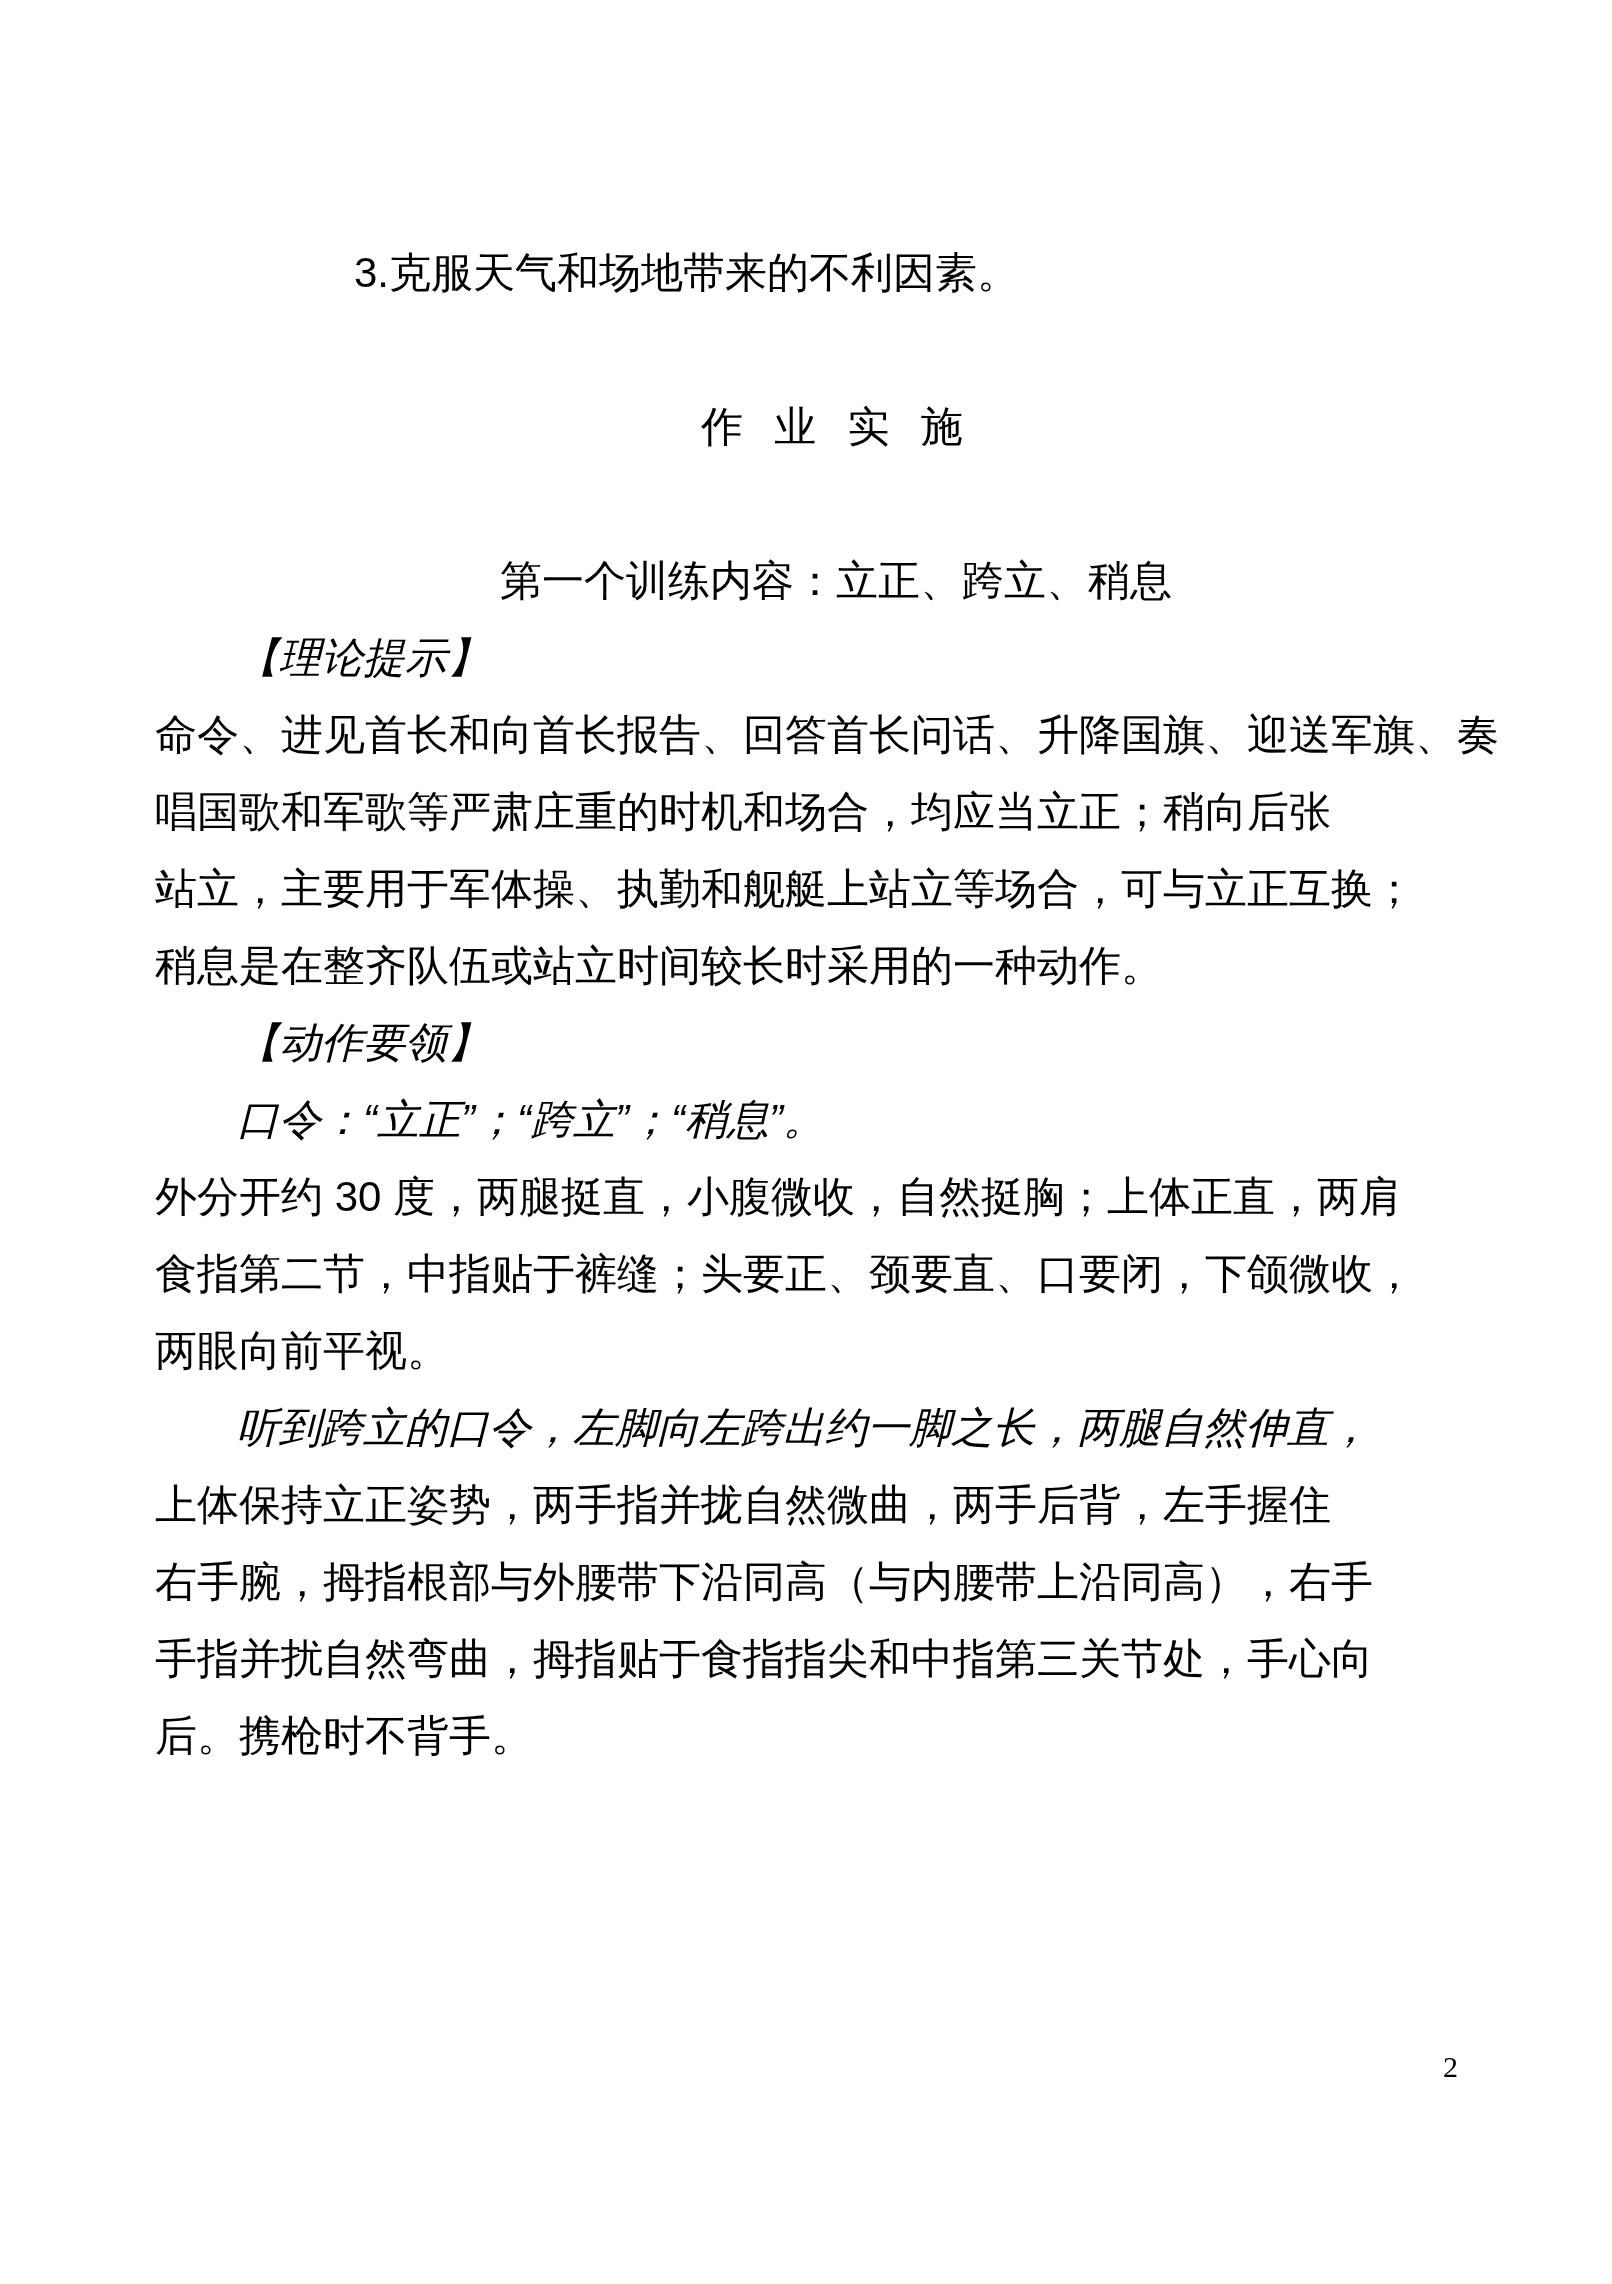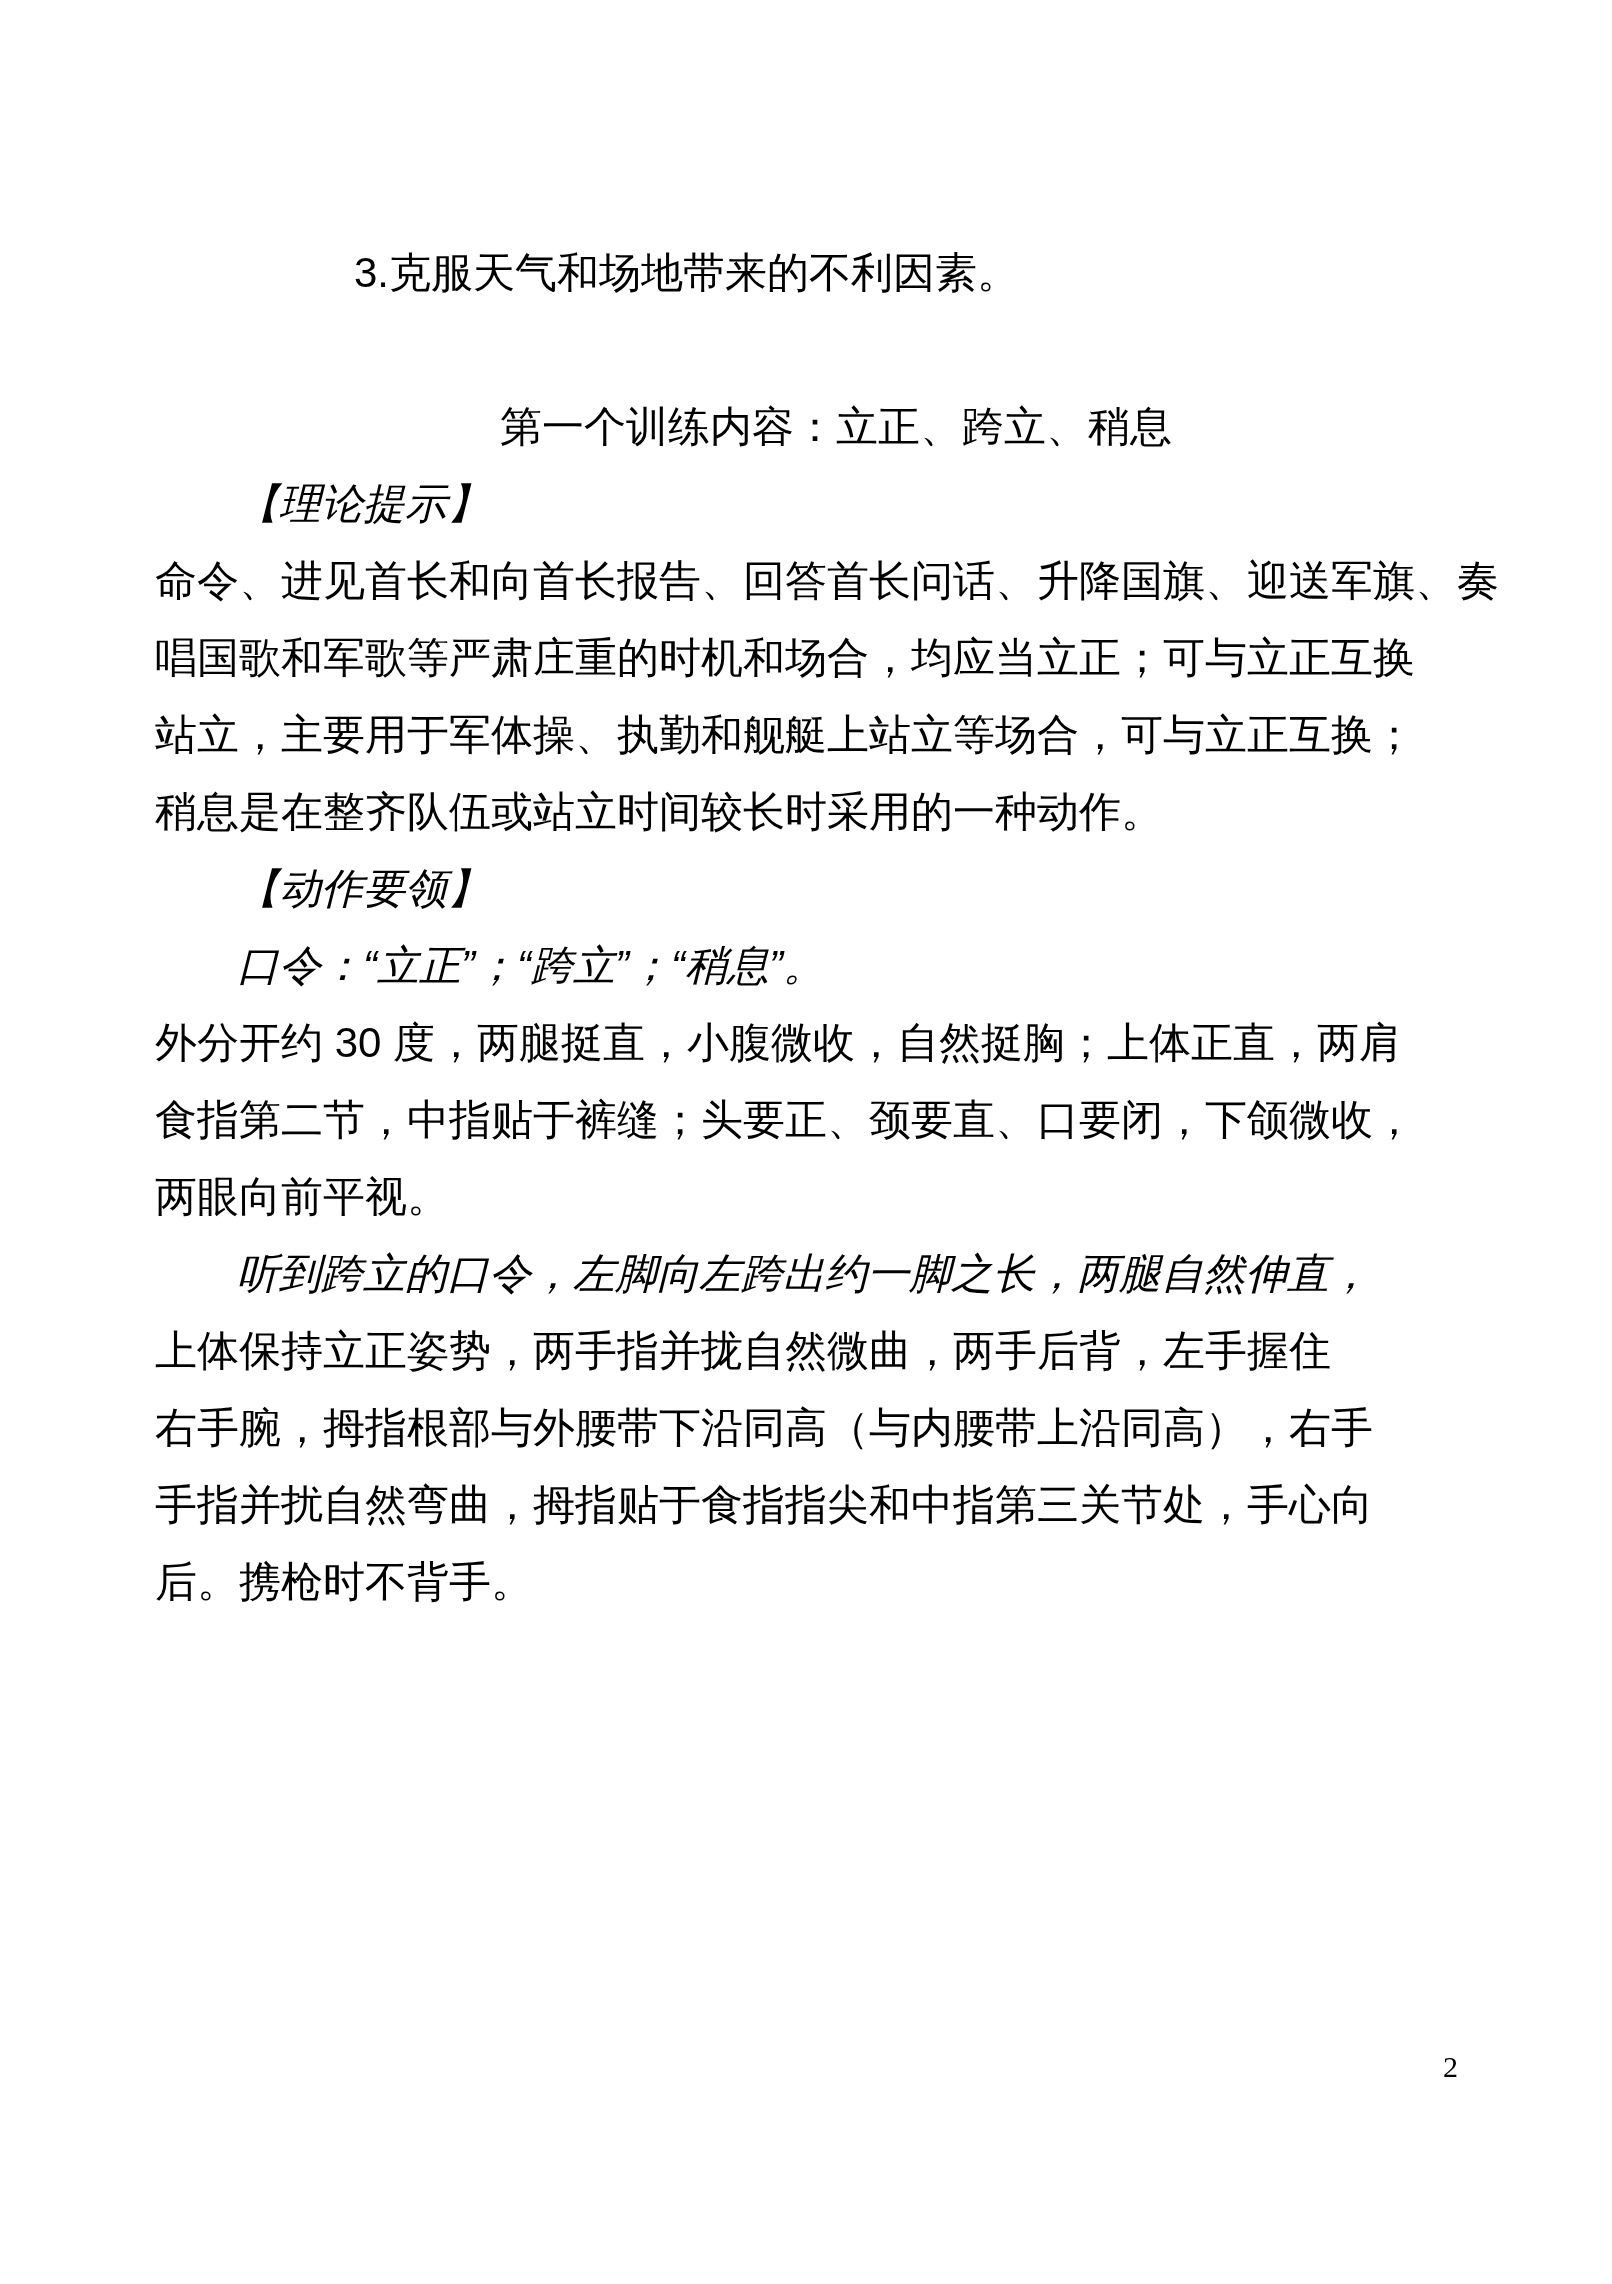--- a/index.html
+++ b/index.html
@@ -60,27 +60,28 @@
   }
 </style>
 </head>
 <body>
 
 <div class="page">
   <div class="content">
 
     <div class="line li-first">3.克服天气和场地带来的不利因素。</div>
 
+    <div class="line h1">作 业 实 施</div>
 
     <div class="line h2">第一个训练内容：立正、跨立、稍息</div>
 
     <div class="line ind">【理论提示】</div>
 
     <div class="line">命令、进见首长和向首长报告、回答首长问话、升降国旗、迎送军旗、奏</div>
-    <div class="line">唱国歌和军歌等严肃庄重的时机和场合，均应当立正；可与立正互换</div>
+    <div class="line">唱国歌和军歌等严肃庄重的时机和场合，均应当立正；稍向后张</div>
     <div class="line">站立，主要用于军体操、执勤和舰艇上站立等场合，可与立正互换；</div>
     <div class="line">稍息是在整齐队伍或站立时间较长时采用的一种动作。</div>
 
     <div class="line ind">【动作要领】</div>
 
     <div class="line ind">口令：“立正”；“跨立”；“稍息”。</div>
 
     <div class="line">外分开约 30 度，两腿挺直，小腹微收，自然挺胸；上体正直，两肩</div>
     <div class="line">食指第二节，中指贴于裤缝；头要正、颈要直、口要闭，下颌微收，</div>
     <div class="line">两眼向前平视。</div>

